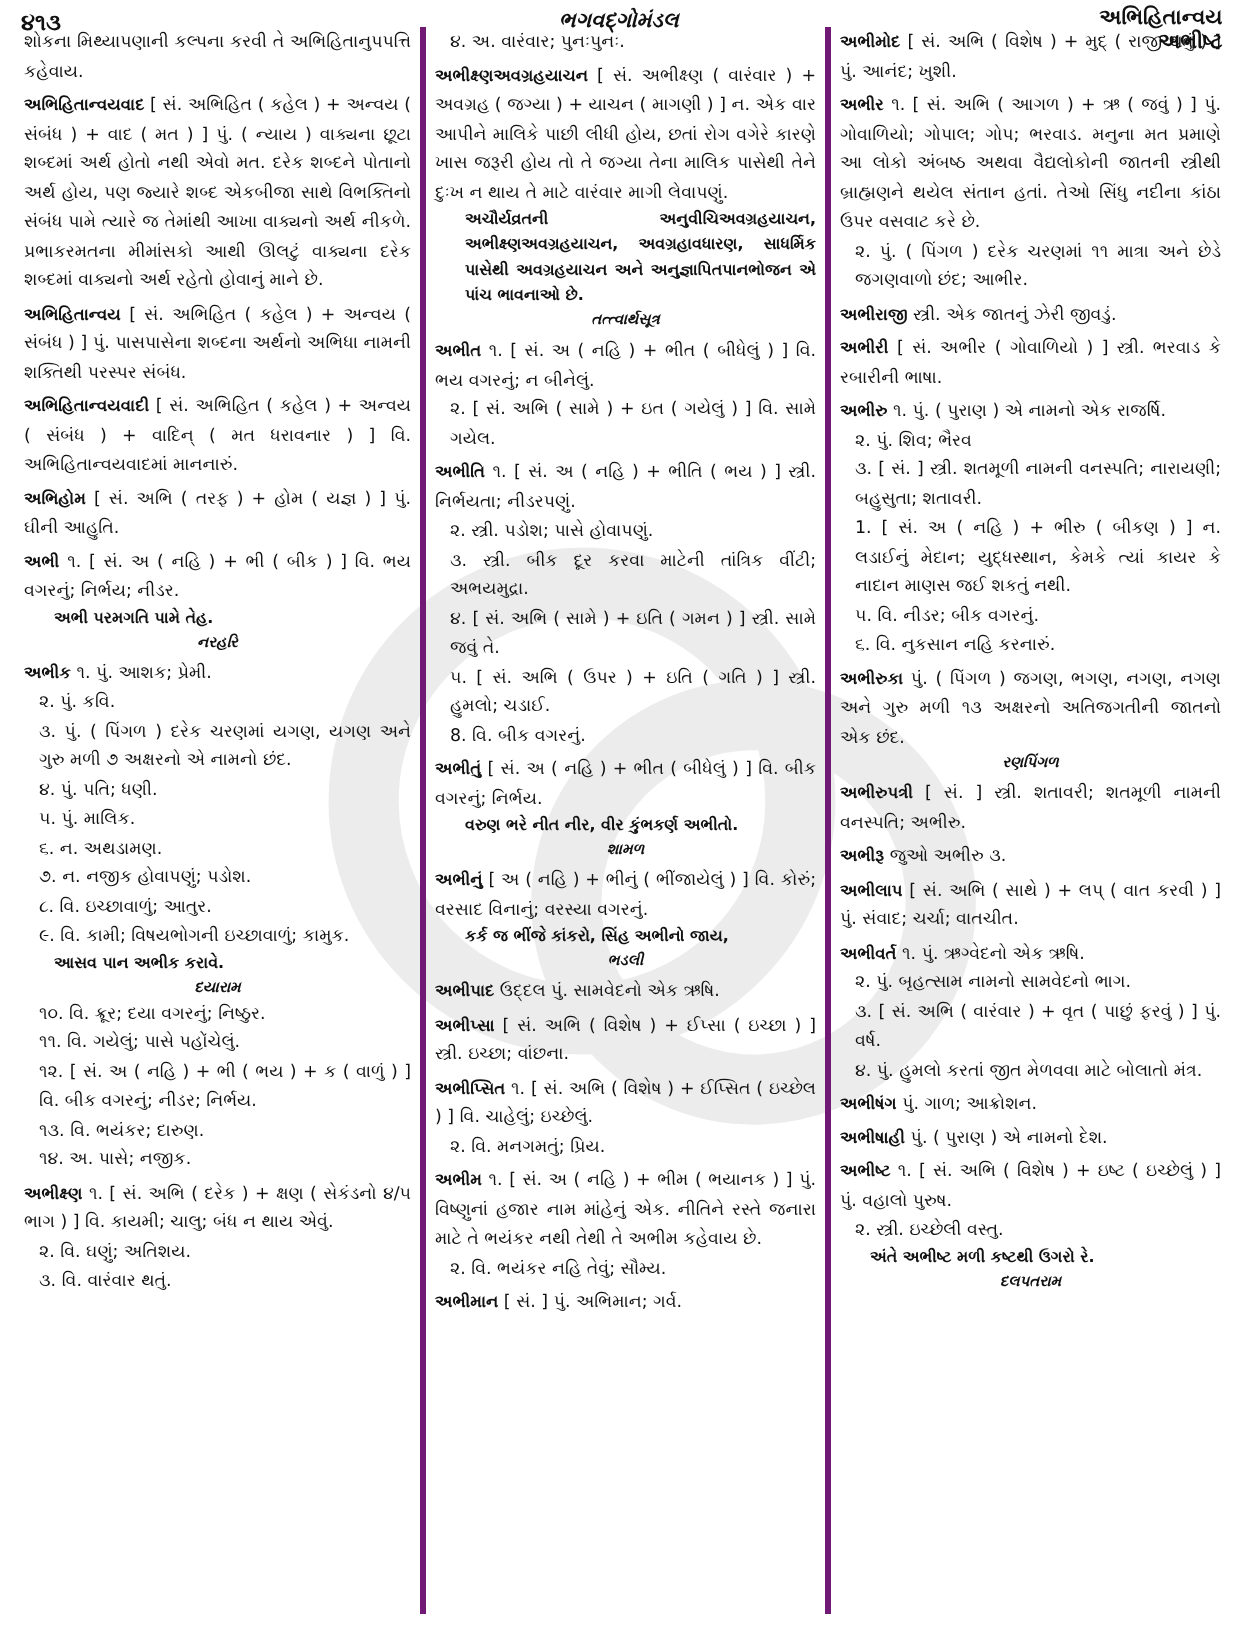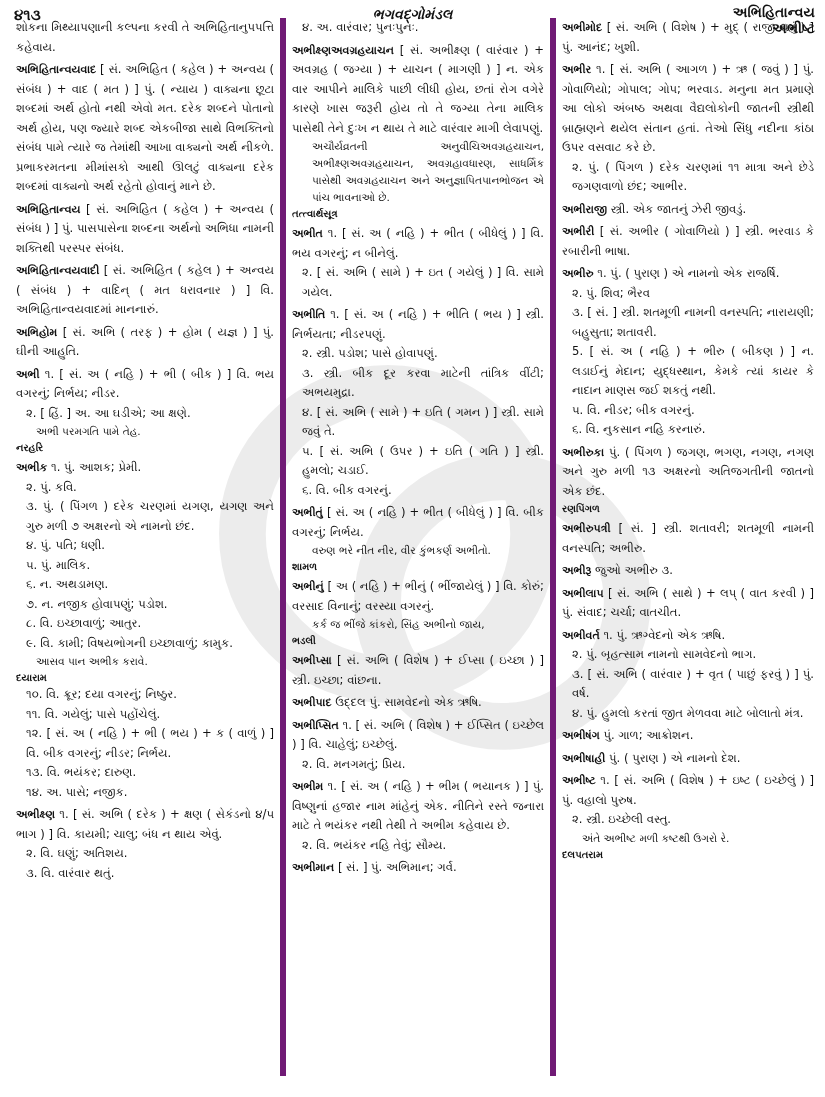--- a/index.html
+++ b/index.html
@@ -20,26 +20,26 @@
   .header .title { position: absolute; left: 0; width: 825px; top: 6px; text-align: center; font-size: 14px; font-weight: bold; font-style: italic; }
   .header .guide { position: absolute; right: 10px; top: 4px; text-align: right; font-size: 14px; font-weight: bold; line-height: 16px; }
   .columns {
     position: absolute; left: 10px; top: 18px; width: 810px; height: 1058px;
     display: flex;
   }
   .col {
     width: 270px; padding: 0 6px; box-sizing: border-box;
     font-size: 11.6px; line-height: 19.5px; overflow: hidden;
   }
-  .col + .col { border-left: 6px solid #701a75; }
+  .col + .col { border-left: 4px solid #701a75; }
   .entry { margin-bottom: 3px; text-align: justify; }
   .hw { font-weight: bold; font-size: 11px; }
   .sense { display: block; padding-left: 10px; }
-  .quote { display: block; padding-left: 20px; font-size: 10.6px; line-height: 17px; }
-  .src { display: block; text-align: left; font-size: 10px; line-height: 15px; font-weight: bold; }
+  .quote { display: block; padding-left: 20px; font-size: 10.6px; line-height: 17px; font-weight: bold; }
+  .src { display: block; text-align: center; font-size: 10px; line-height: 15px; font-weight: bold; font-style: italic; }
 </style>
 </head>
 <body>
 
 <svg class="watermark" viewBox="0 0 100 100">
   <circle cx="40" cy="45" r="28" fill="none" stroke="#000" stroke-width="9"></circle>
   <circle cx="62" cy="58" r="24" fill="none" stroke="#000" stroke-width="9"></circle>
 </svg>
 
 <div class="header">
@@ -68,21 +68,20 @@
       <span class="hw">અભિહિતાન્વયવાદી</span>
       <span>[ સં. અભિહિત ( કહેલ ) + અન્વય ( સંબંધ ) + વાદિન્ ( મત ધરાવનાર ) ] વિ. અભિહિતાન્વયવાદમાં માનનારું.</span>
     </div>
     <div class="entry">
       <span class="hw">અભિહોમ</span>
       <span>[ સં. અભિ ( તરફ ) + હોમ ( યજ્ઞ ) ] પું. ઘીની આહુતિ.</span>
     </div>
     <div class="entry">
       <span class="hw">અભી</span>
       <span>૧. [ સં. અ ( નહિ ) + ભી ( બીક ) ] વિ. ભય વગરનું; નિર્ભય; નીડર.</span>
-      <span class="sense">૨. [ હિં. ] અ. આ ઘડીએ; આ ક્ષણે.</span>
       <span class="quote">અભી પરમગતિ પામે તેહ.</span>
       <span class="src">નરહરિ</span>
     </div>
     <div class="entry">
       <span class="hw">અભીક</span>
       <span>૧. પું. આશક; પ્રેમી.</span>
       <span class="sense">૨. પું. કવિ.</span>
       <span class="sense">૩. પું. ( પિંગળ ) દરેક ચરણમાં યગણ, યગણ અને ગુરુ મળી ૭ અક્ષરનો એ નામનો છંદ.</span>
       <span class="sense">૪. પું. પતિ; ધણી.</span>
       <span class="sense">૫. પું. માલિક.</span>
@@ -122,41 +121,41 @@
       <span>૧. [ સં. અ ( નહિ ) + ભીત ( બીધેલું ) ] વિ. ભય વગરનું; ન બીનેલું.</span>
       <span class="sense">૨. [ સં. અભિ ( સામે ) + ઇત ( ગયેલું ) ] વિ. સામે ગયેલ.</span>
     </div>
     <div class="entry">
       <span class="hw">અભીતિ</span>
       <span>૧. [ સં. અ ( નહિ ) + ભીતિ ( ભય ) ] સ્ત્રી. નિર્ભયતા; નીડરપણું.</span>
       <span class="sense">૨. સ્ત્રી. પડોશ; પાસે હોવાપણું.</span>
       <span class="sense">૩. સ્ત્રી. બીક દૂર કરવા માટેની તાંત્રિક વીંટી; અભયમુદ્રા.</span>
       <span class="sense">૪. [ સં. અભિ ( સામે ) + ઇતિ ( ગમન ) ] સ્ત્રી. સામે જવું તે.</span>
       <span class="sense">૫. [ સં. અભિ ( ઉપર ) + ઇતિ ( ગતિ ) ] સ્ત્રી. હુમલો; ચડાઈ.</span>
-      <span class="sense">૬. વિ. બીક વગરનું.</span>
+      <span class="sense">8. વિ. બીક વગરનું.</span>
     </div>
     <div class="entry">
       <span class="hw">અભીતું</span>
       <span>[ સં. અ ( નહિ ) + ભીત ( બીધેલું ) ] વિ. બીક વગરનું; નિર્ભય.</span>
       <span class="quote">વરુણ ભરે નીત નીર, વીર કુંભકર્ણ અભીતો.</span>
       <span class="src">શામળ</span>
     </div>
     <div class="entry">
       <span class="hw">અભીનું</span>
       <span>[ અ ( નહિ ) + ભીનું ( ભીંજાયેલું ) ] વિ. કોરું; વરસાદ વિનાનું; વરસ્યા વગરનું.</span>
       <span class="quote">કર્ક જ ભીંજે કાંકરો, સિંહ અભીનો જાય,</span>
       <span class="src">ભડલી</span>
     </div>
     <div class="entry">
+      <span class="hw">અભીપાદ</span>
+      <span>ઉદ્દલ પું. સામવેદનો એક ઋષિ.</span>
+    </div>
+    <div class="entry">
       <span class="hw">અભીપ્સા</span>
       <span>[ સં. અભિ ( વિશેષ ) + ઈપ્સા ( ઇચ્છા ) ] સ્ત્રી. ઇચ્છા; વાંછના.</span>
-    </div>
-    <div class="entry">
-      <span class="hw">અભીપાદ</span>
-      <span>ઉદ્દલ પું. સામવેદનો એક ઋષિ.</span>
     </div>
     <div class="entry">
       <span class="hw">અભીપ્સિત</span>
       <span>૧. [ સં. અભિ ( વિશેષ ) + ઈપ્સિત ( ઇચ્છેલ ) ] વિ. ચાહેલું; ઇચ્છેલું.</span>
       <span class="sense">૨. વિ. મનગમતું; પ્રિય.</span>
     </div>
     <div class="entry">
       <span class="hw">અભીમ</span>
       <span>૧. [ સં. અ ( નહિ ) + ભીમ ( ભયાનક ) ] પું. વિષ્ણુનાં હજાર નામ માંહેનું એક. નીતિને રસ્તે જનારા માટે તે ભયંકર નથી તેથી તે અભીમ કહેવાય છે.</span>
       <span class="sense">૨. વિ. ભયંકર નહિ તેવું; સૌમ્ય.</span>
@@ -183,21 +182,21 @@
     </div>
     <div class="entry">
       <span class="hw">અભીરી</span>
       <span>[ સં. અભીર ( ગોવાળિયો ) ] સ્ત્રી. ભરવાડ કે રબારીની ભાષા.</span>
     </div>
     <div class="entry">
       <span class="hw">અભીરુ</span>
       <span>૧. પું. ( પુરાણ ) એ નામનો એક રાજર્ષિ.</span>
       <span class="sense">૨. પું. શિવ; ભૈરવ</span>
       <span class="sense">૩. [ સં. ] સ્ત્રી. શતમૂળી નામની વનસ્પતિ; નારાયણી; બહુસુતા; શતાવરી.</span>
-      <span class="sense">5. [ સં. અ ( નહિ ) + ભીરુ ( બીકણ ) ] ન. લડાઈનું મેદાન; યુદ્ધસ્થાન, કેમકે ત્યાં કાયર કે નાદાન માણસ જઈ શકતું નથી.</span>
+      <span class="sense">1. [ સં. અ ( નહિ ) + ભીરુ ( બીકણ ) ] ન. લડાઈનું મેદાન; યુદ્ધસ્થાન, કેમકે ત્યાં કાયર કે નાદાન માણસ જઈ શકતું નથી.</span>
       <span class="sense">૫. વિ. નીડર; બીક વગરનું.</span>
       <span class="sense">૬. વિ. નુકસાન નહિ કરનારું.</span>
     </div>
     <div class="entry">
       <span class="hw">અભીરુકા</span>
       <span>પું. ( પિંગળ ) જગણ, ભગણ, નગણ, નગણ અને ગુરુ મળી ૧૩ અક્ષરનો અતિજગતીની જાતનો એક છંદ.</span>
       <span class="src">રણપિંગળ</span>
     </div>
     <div class="entry">
       <span class="hw">અભીરુપત્રી</span>

